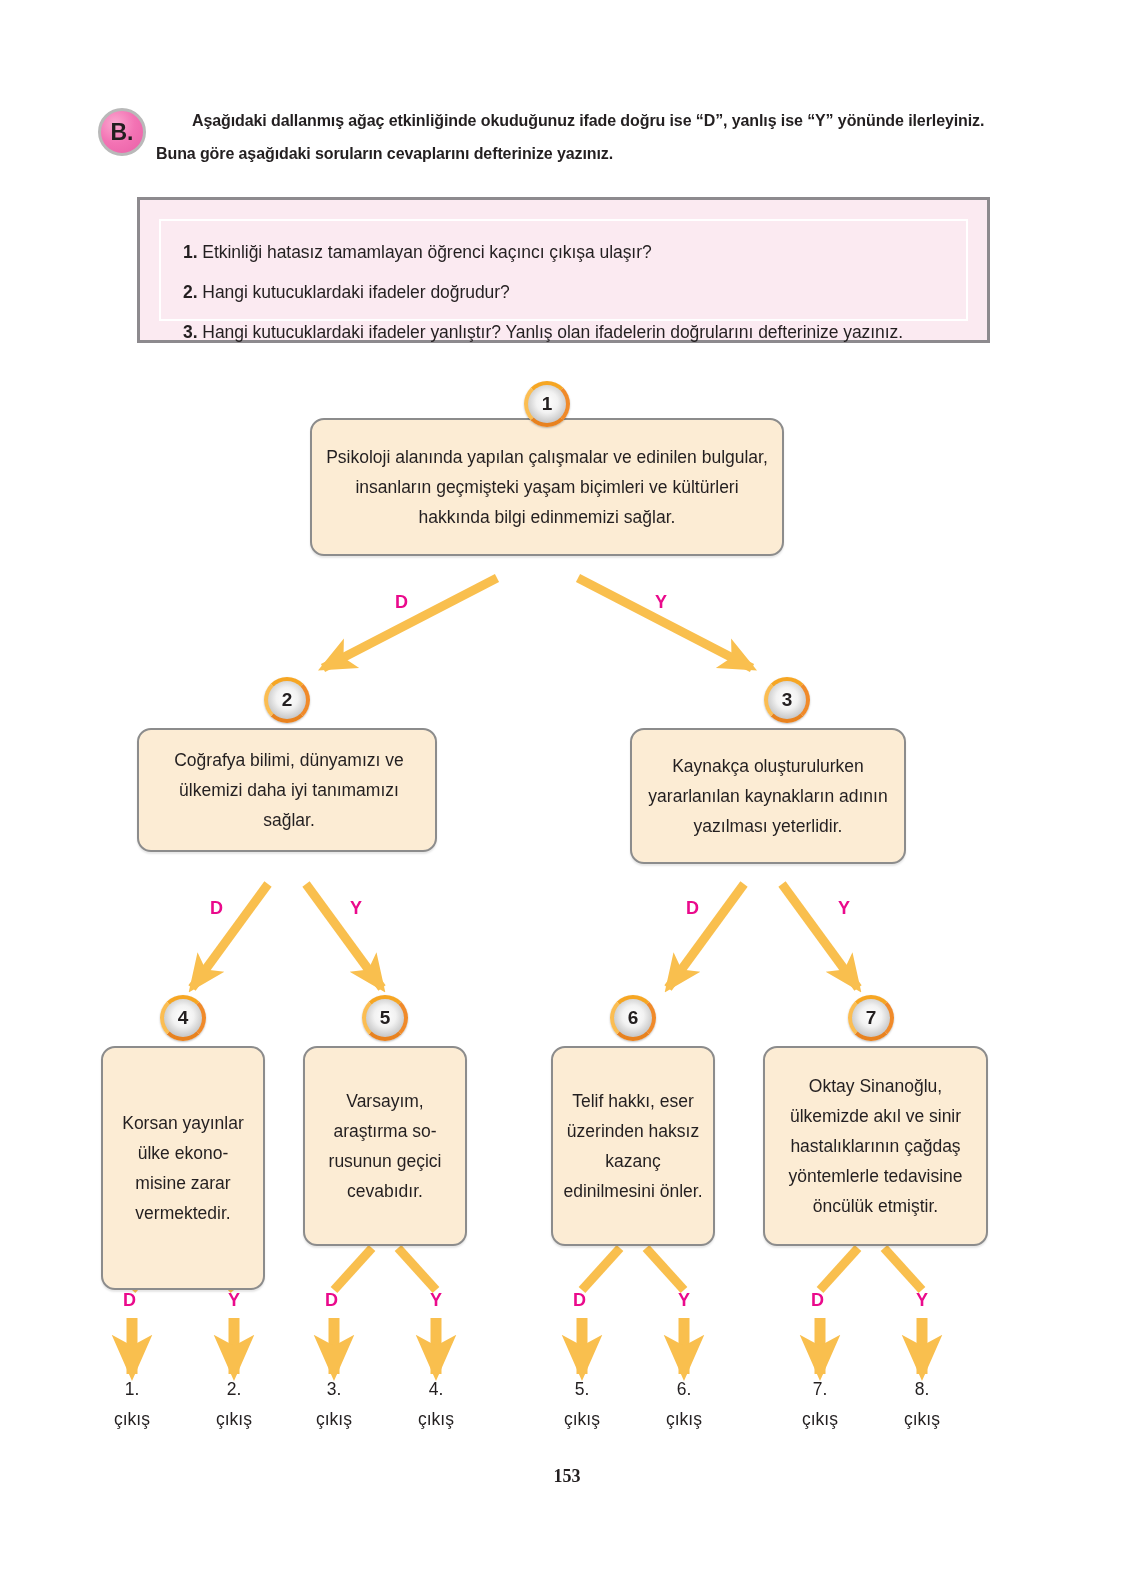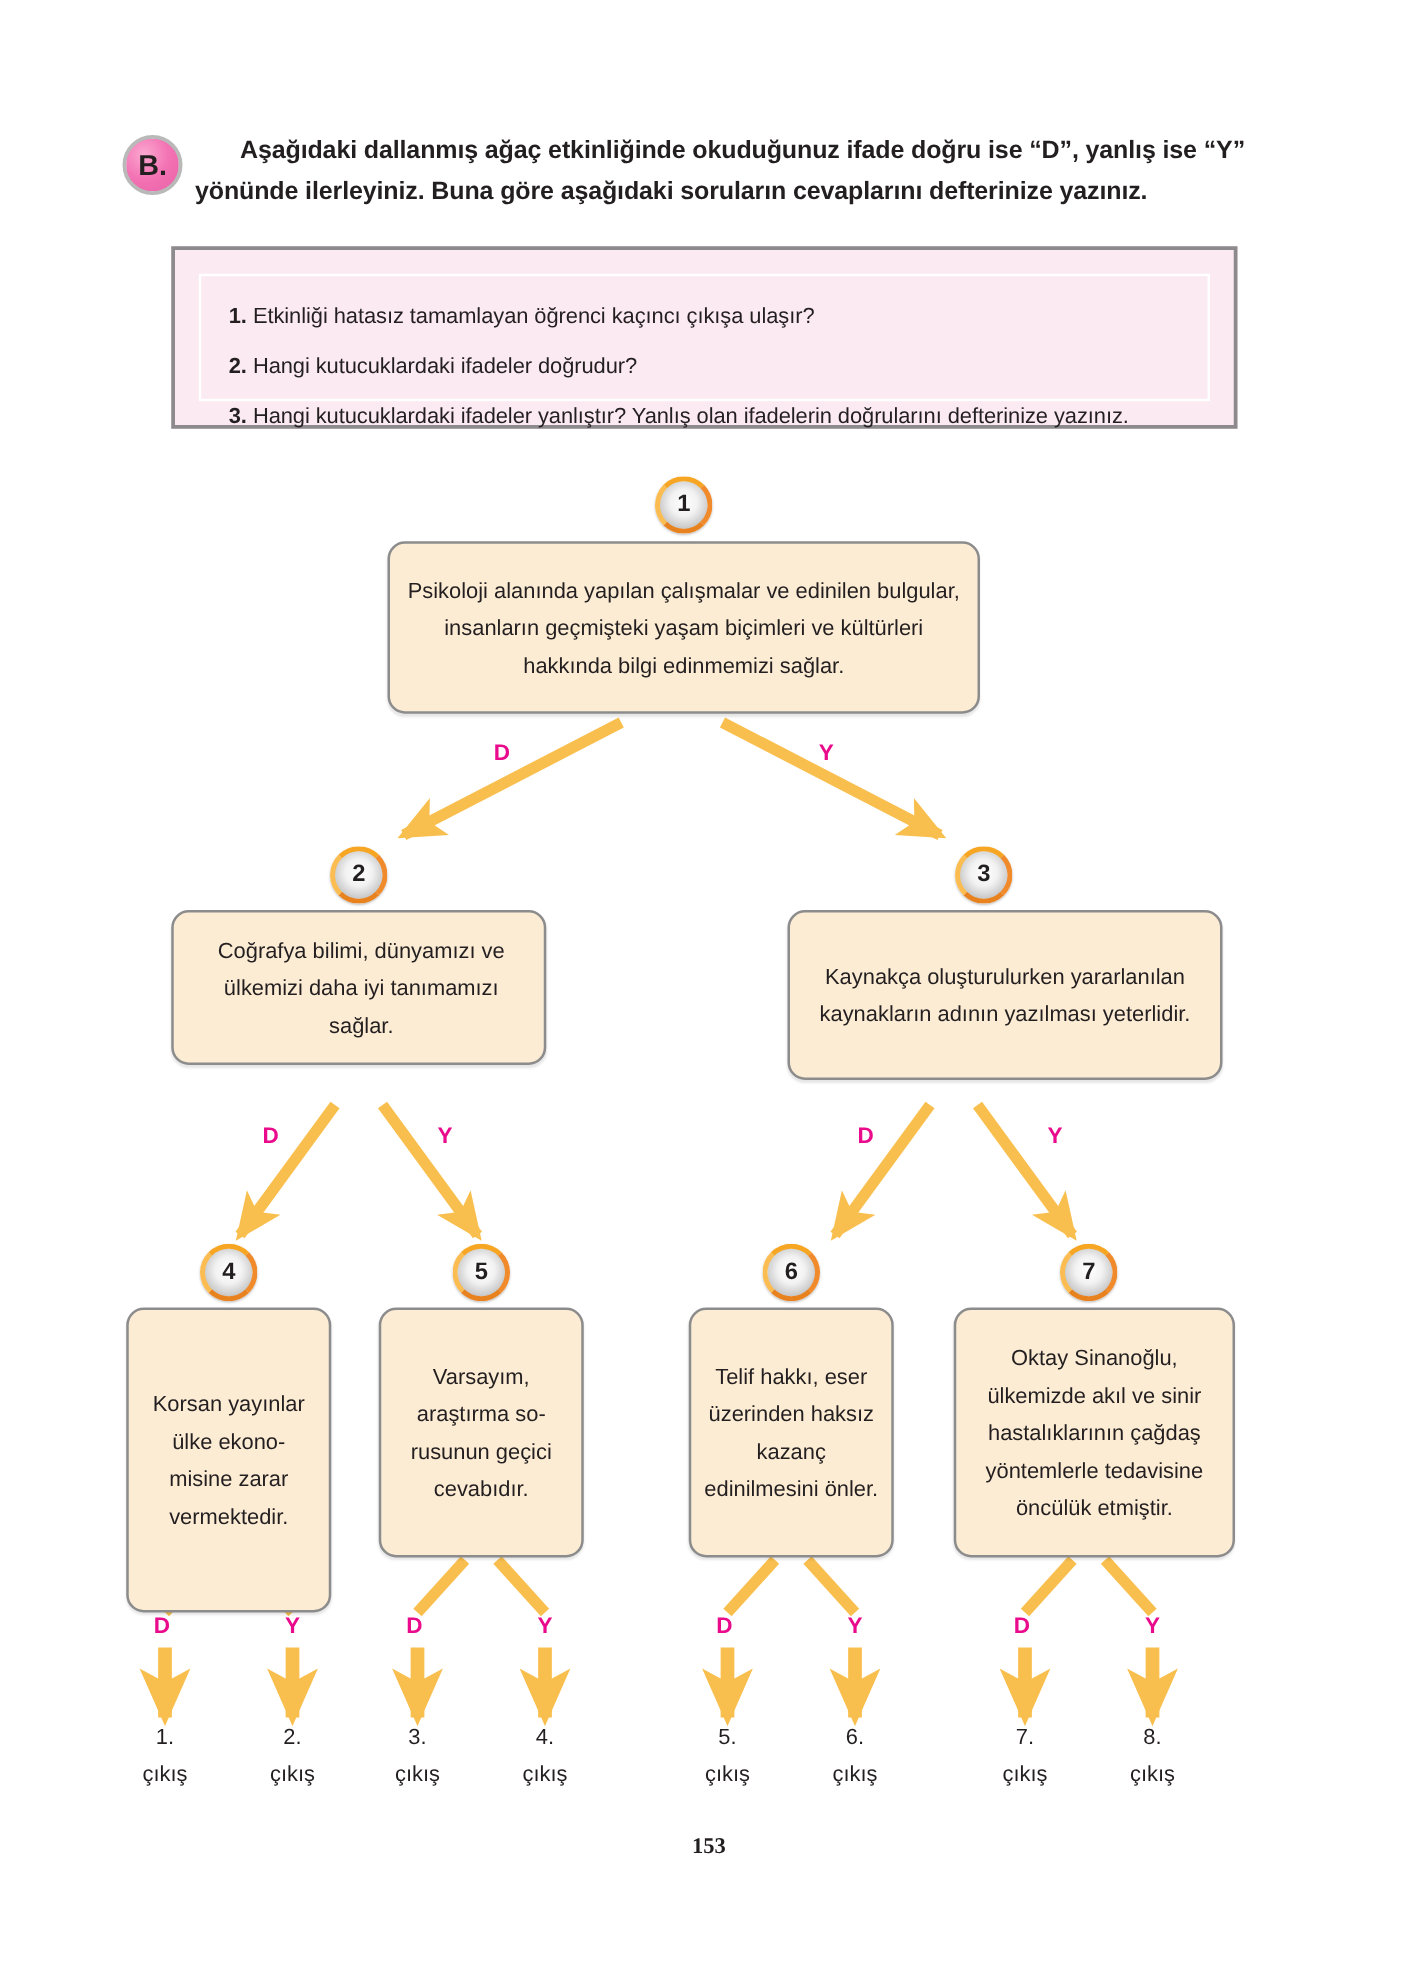--- a/index.html
+++ b/index.html
@@ -40,21 +40,21 @@
     font-weight: bold;
     font-size: 23px;
     color: #231f20;
     line-height: 1;
   }
   #instruction-text {
     position: absolute;
     left: 58px;
     top: 0px;
     width: 862px;
-    font-size: 20px;
+    font-size: 16px;
     font-weight: bold;
     line-height: 33px;
     text-indent: 36px;
     letter-spacing: -0.1px;
   }
 
   
   #questions-panel {
     position: absolute;
     left: 137px;
@@ -222,30 +222,30 @@
     <path d="M 436 1318 L 436 1374"></path>
     <path d="M 582 1318 L 582 1374"></path>
     <path d="M 684 1318 L 684 1374"></path>
     <path d="M 820 1318 L 820 1374"></path>
     <path d="M 922 1318 L 922 1374"></path>
   </g>
 </svg>
 </div>
 
 <div class="node-circle" style="left:524px; top:381px;">1</div>
-<div class="node-box" style="left:310px; top:433px; width:474px; height:138px;">Psikoloji alanında yapılan çalışmalar ve edinilen bulgular, insanların geçmişteki yaşam biçimleri ve kültürleri hakkında bilgi edinmemizi sağlar.</div>
+<div class="node-box" style="left:310px; top:418px; width:474px; height:138px;">Psikoloji alanında yapılan çalışmalar ve edinilen bulgular, insanların geçmişteki yaşam biçimleri ve kültürleri hakkında bilgi edinmemizi sağlar.</div>
 
 <div class="edge-label" style="left:395px; top:592px;">D</div>
 <div class="edge-label" style="left:655px; top:592px;">Y</div>
 
 <div class="node-circle" style="left:264px; top:677px;">2</div>
 <div class="node-box" style="left:137px; top:728px; width:300px; height:124px;padding-left:14px;">Coğrafya bilimi, dünyamızı ve ülkemizi daha iyi tanımamızı sağlar.</div>
 
 <div class="node-circle" style="left:764px; top:677px;">3</div>
-<div class="node-box" style="left:630px; top:728px; width:348px; height:136px;">Kaynakça oluşturulurken yararlanılan kaynakların adının yazılması yeterlidir.</div>
+<div class="node-box" style="left:630px; top:728px; width:276px; height:136px;">Kaynakça oluşturulurken yararlanılan kaynakların adının yazılması yeterlidir.</div>
 
 <div class="edge-label" style="left:210px; top:898px;">D</div>
 <div class="edge-label" style="left:350px; top:898px;">Y</div>
 <div class="edge-label" style="left:686px; top:898px;">D</div>
 <div class="edge-label" style="left:838px; top:898px;">Y</div>
 
 <div class="node-circle" style="left:160px; top:995px;">4</div>
 <div class="node-box" style="left:101px; top:1046px; width:164px; height:244px;">Korsan yayınlar ülke ekono-misine zarar vermektedir.</div>
 
 <div class="node-circle" style="left:362px; top:995px;">5</div>

